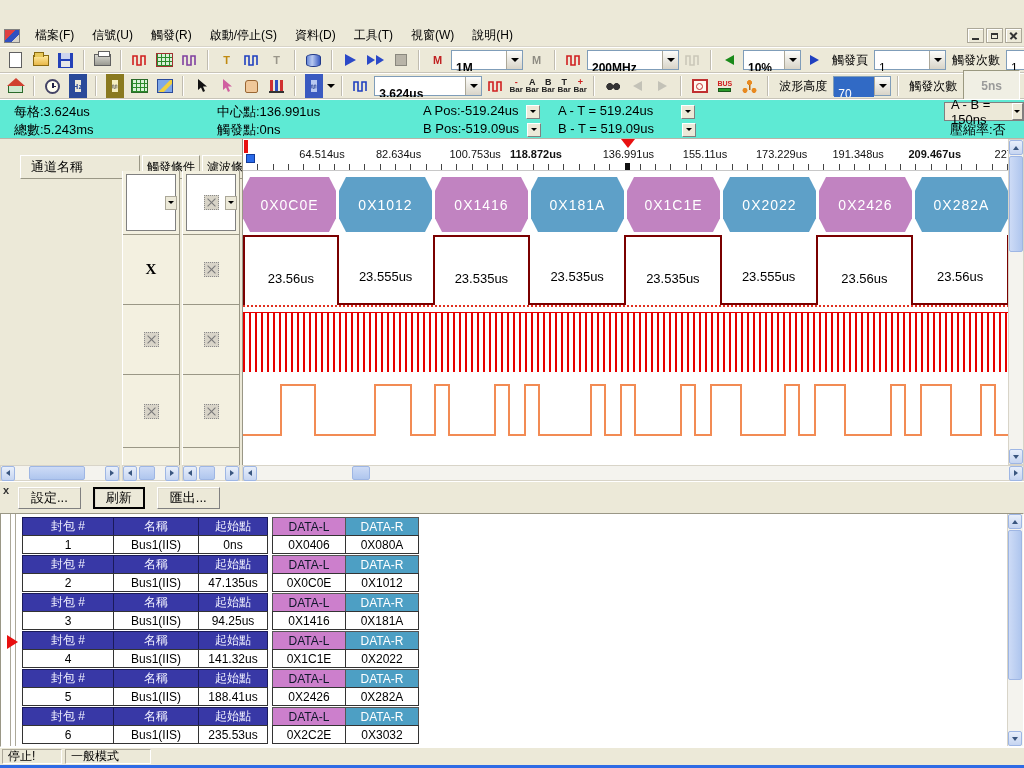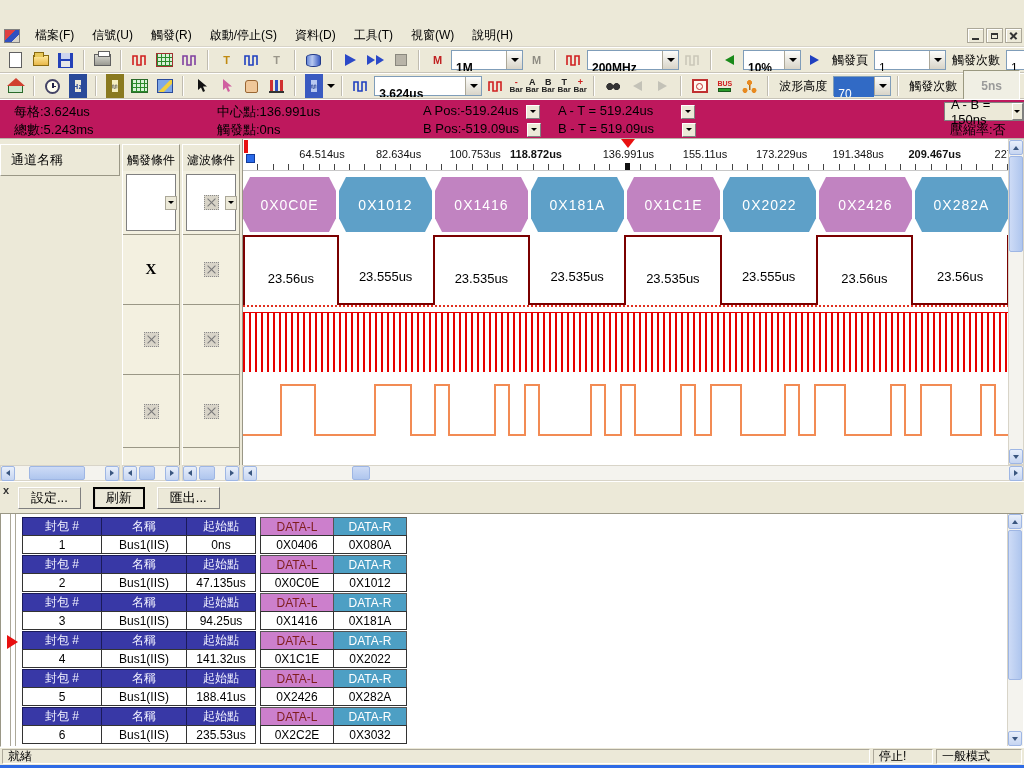--- a/index.html
+++ b/index.html
@@ -103,34 +103,34 @@
 .busic .bt{font-size:7px;font-weight:bold;color:#d02020;}
 .busic .bb{width:13px;height:4px;background:#2a9a2a;border:1px solid #1a5a1a;margin-top:1px;}
 .node-shape{width:15px;height:13px;background:
  radial-gradient(circle at 50% 20%,#e88a20 2.2px,transparent 2.8px),
  radial-gradient(circle at 20% 80%,#e88a20 2.2px,transparent 2.8px),
  radial-gradient(circle at 80% 80%,#e88a20 2.2px,transparent 2.8px),
  linear-gradient(#b86a10,#b86a10) 50% 50%/1.5px 8px no-repeat;}
 .dropbtn{width:13px;height:18px;display:flex;align-items:center;justify-content:center;}
 
 
-#infobar{position:absolute;left:0;top:99px;width:1024px;height:40px;background:#be185d;
+#infobar{position:absolute;left:0;top:99px;width:1024px;height:40px;background:#5eead4;
  border-top:1px solid #fff;border-bottom:1px solid #B8B4A8;font-size:13px;}
 #infobar .cell{position:absolute;white-space:nowrap;}
 .minidrop{display:inline-flex;width:14px;height:14px;border:1px solid;border-color:#fff #808080 #808080 #fff;
  background:#ECE9D8;align-items:center;justify-content:center;vertical-align:middle;margin-left:8px;}
 .minidrop .dar{border-left-width:3.5px;border-right-width:3.5px;border-top-width:3.5px;}
 #ab-box{position:absolute;left:944px;top:2px;border:1px solid #808080;background:#ECE9D8;height:19px;
  display:flex;align-items:center;padding-left:6px;}
 #ab-box .minidrop{margin-left:6px;height:17px;width:15px;border-color:#fff #808080 #808080 #fff;}
 
 
 #wavepanel{position:absolute;left:0;top:139px;width:1024px;height:342px;background:#ECE9D8;}
-.colhdr{position:absolute;top:5px;height:32px;background:#ECE9D8;border:1px solid;border-color:#fff #9a9786 #9a9786 #fff;
- display:flex;align-items:center;justify-content:center;font-size:13px;}
+.colhdr{position:absolute;top:16px;height:24px;background:#ECE9D8;border:1px solid;border-color:#fff #9a9786 #9a9786 #fff;
+ display:flex;align-items:center;justify-content:center;font-size:13px;margin-left:20px;}
 #hdr-names{left:0;width:120px;justify-content:flex-start;padding-left:10px;}
 #hdr-trig{left:122px;width:58px;font-size:12px;}
 #hdr-filt{left:182px;width:58px;font-size:12px;}
 #names-body{position:absolute;left:0;top:32px;width:120px;height:294px;background:#ACA99C;overflow:hidden;}
 .treeline{position:absolute;border-color:#6a675c;}
 #minusbox{position:absolute;left:5px;top:27px;width:10px;height:10px;background:#fff;border:1px solid #808080;
  display:flex;align-items:center;justify-content:center;}
 #minusbox i{display:block;width:6px;height:1.5px;background:#000;}
 #busname{position:absolute;left:57px;top:18px;background:#1569F0;padding:2px 4px 3px 4px;font-size:12px;white-space:nowrap;}
 #busname .b1{color:#fff;}
@@ -203,24 +203,24 @@
 
 
 #packets{position:absolute;left:0;top:513px;width:1024px;height:234px;background:#fff;
  border:1px solid;border-color:#9a9786 #fff #fff #9a9786;overflow:hidden;}
 #pk-gutter{position:absolute;left:9px;top:0;width:6px;height:100%;border-left:1px solid #ACA899;border-right:1px solid #ACA899;}
 #pk-list{position:absolute;left:22px;top:4px;}
 .pk-group{position:relative;margin-bottom:2px;}
 .pk-row{display:flex;}
 .pk-cell{height:19px;display:flex;align-items:center;justify-content:center;font-size:12px;border:1px solid #1a1a5a;margin:-1px 0 0 -1px;}
 .pk-hdr .pk-cell{background:#3838A6;color:#f2f2ff;}
-.pk-hdr .pk-cell.dl{background:#CC7FCC;color:#7f1d1d;border-color:#555;}
+.pk-hdr .pk-cell.dl{background:#CC7FCC;color:#0f172a;border-color:#555;}
 .pk-hdr .pk-cell.dr{background:#4D9FC4;color:#fff;border-color:#555;}
 .pk-val .pk-cell{background:#fff;color:#000;border-color:#333;}
-.c-num{width:80px;}
+.c-num{width:92px;}
 .c-name{width:86px;}
 .c-start{width:70px;}
 .c-dl{width:74px;margin-left:4px !important;}
 .c-dr{width:74px;}
 .pk-marker{position:absolute;left:-16px;top:3px;width:0;height:0;
  border-top:7px solid transparent;border-bottom:7px solid transparent;border-left:11px solid #e81010;}
 #vscroll-pk{position:absolute;right:0;top:0;width:16px;height:232px;background:#F4F3EE;border-left:1px solid #D8D4C8;}
 
 
 #statusbar{position:absolute;left:0;top:747px;width:1024px;height:18px;background:#ECE9D8;border-top:1px solid #fff;
@@ -828,19 +828,18 @@
           <i class="up"></i>
         </div>
       <div class="vthumb" style="height:150px;margin:1px 0 0 0;"></div>
       <div class="sbtn" style="position:absolute;bottom:0;">
           <i class="dn"></i>
         </div>
     </div>
   </div>
 
   <div id="statusbar">
-    <span class="sfield" id="sf-ready">就緒</span>
     <span class="sfield" id="sf-stop">停止!</span>
     <span class="sfield" id="sf-mode">一般模式</span>
   </div>
   <div id="bluestrip"></div>
 
 </div>
 
 </body></html>

